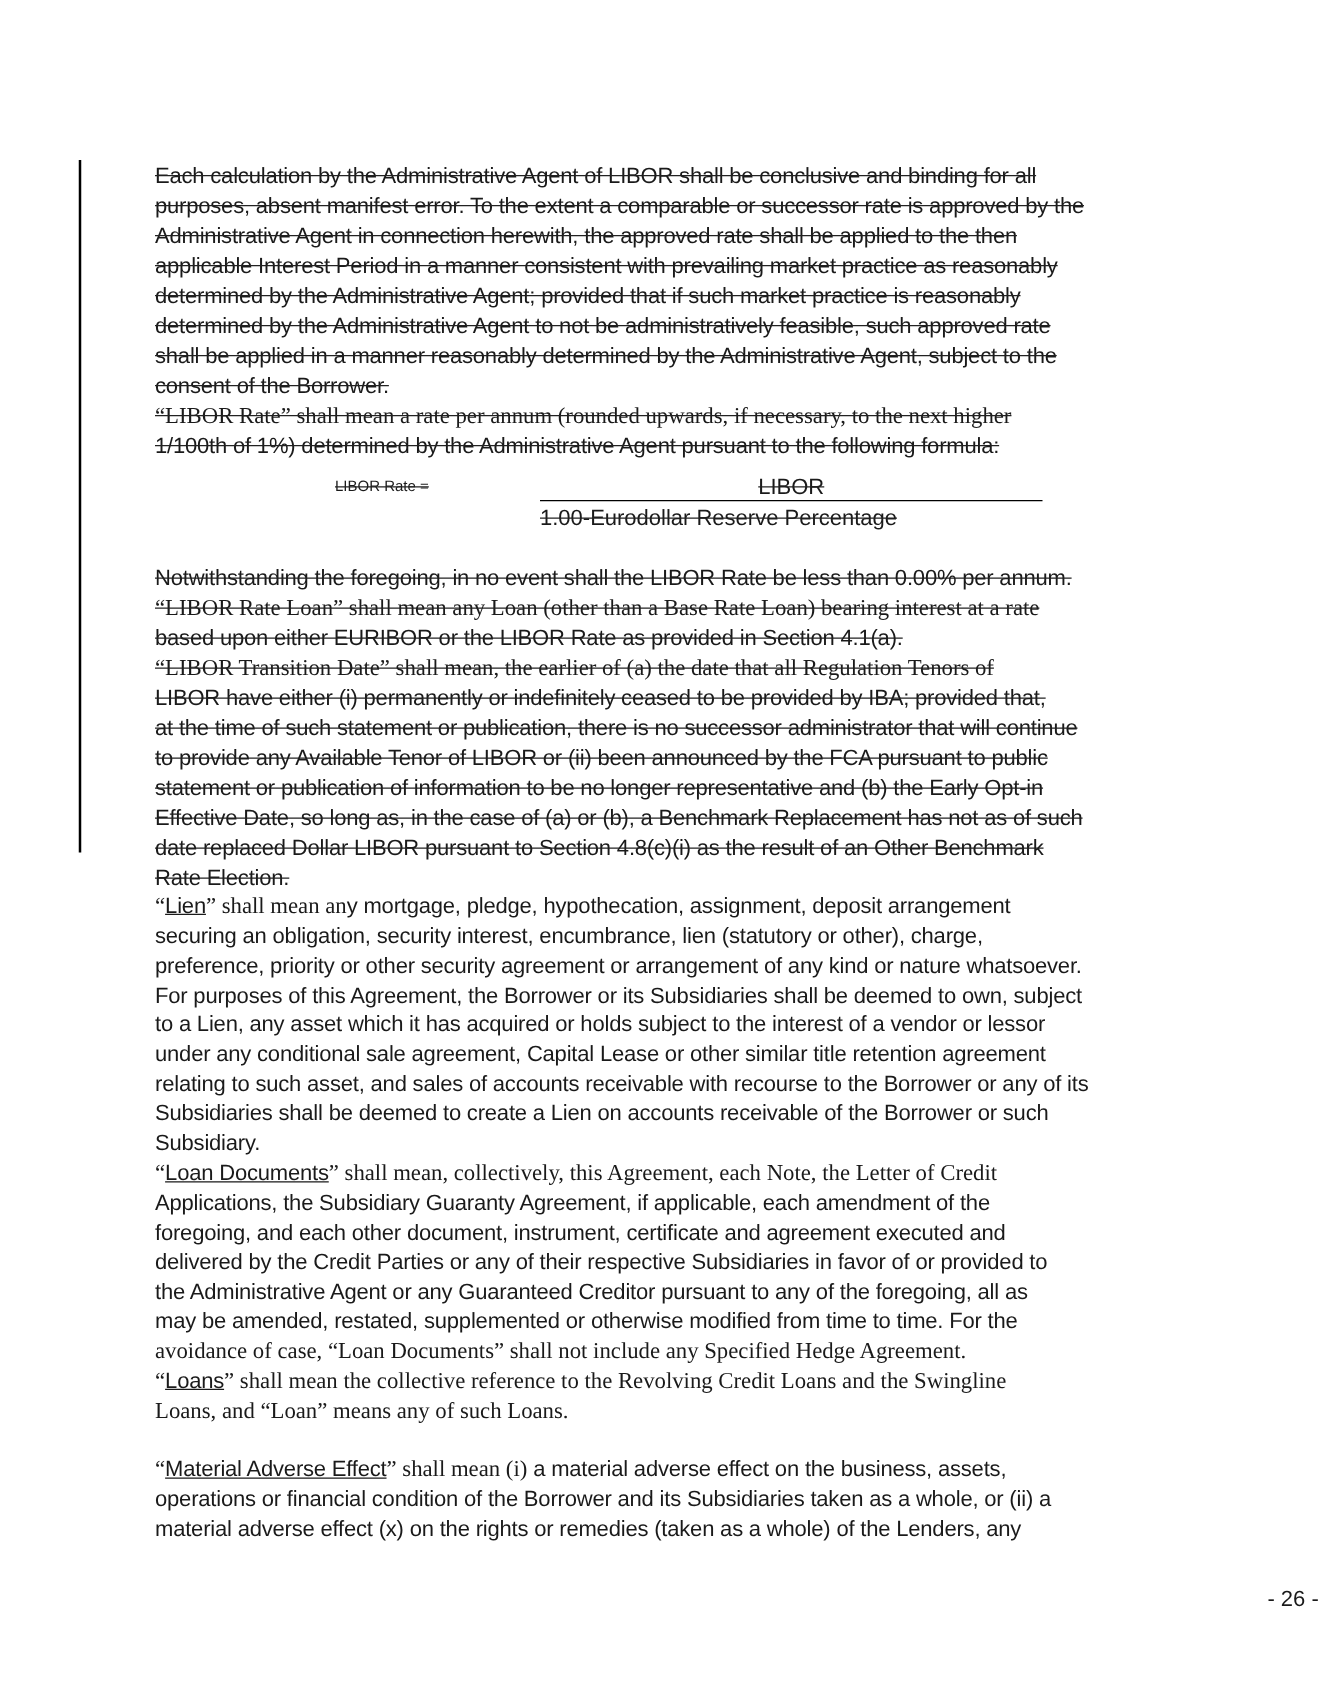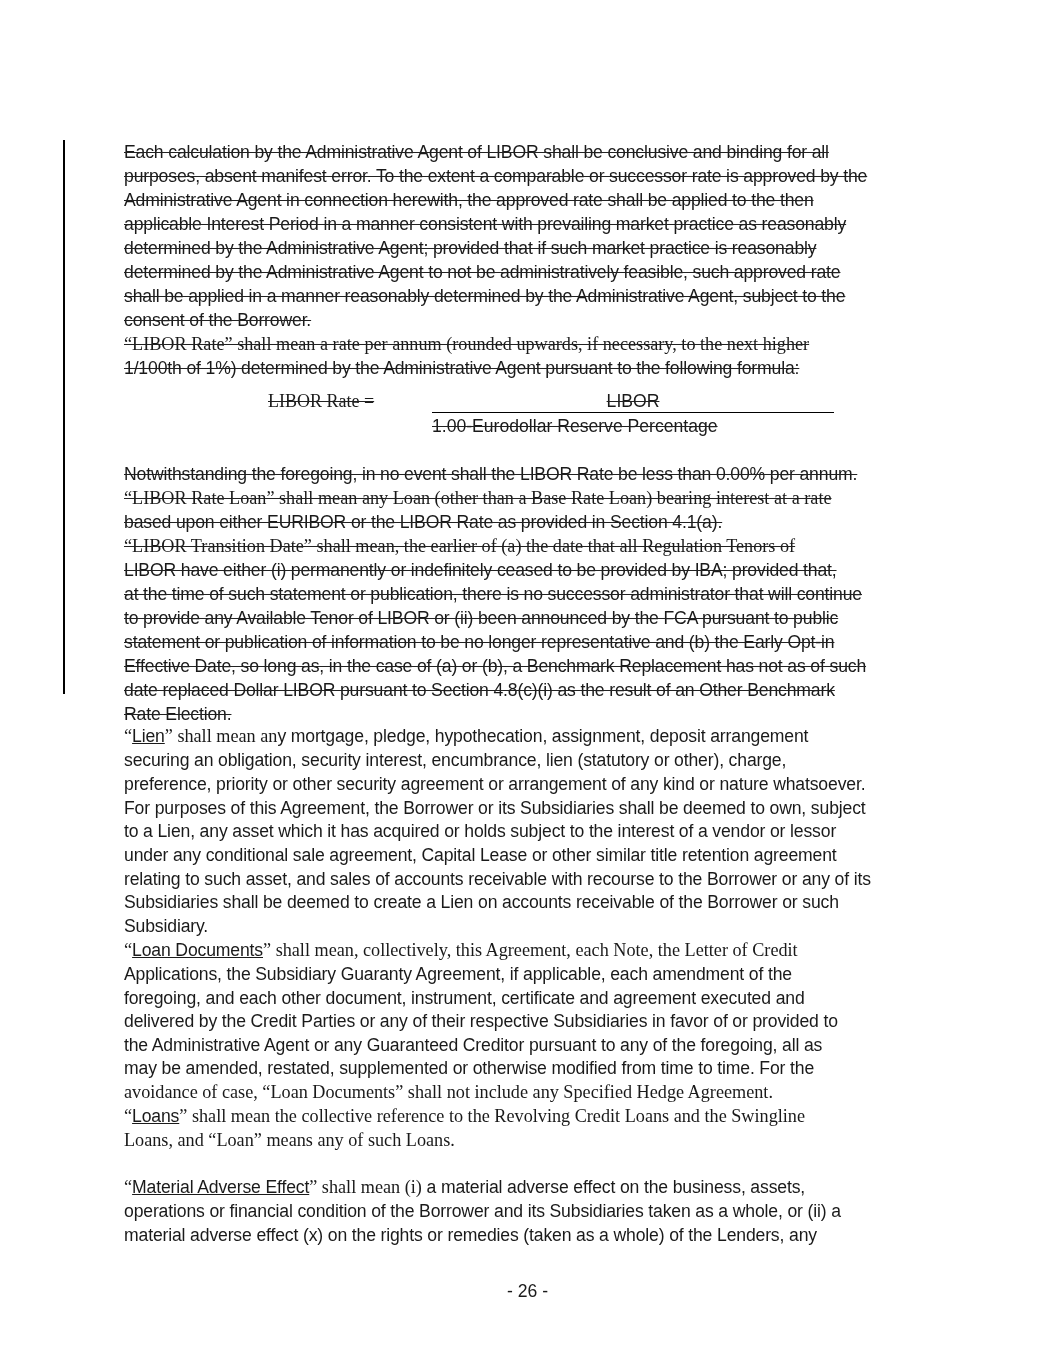--- a/index.html
+++ b/index.html
@@ -9,21 +9,21 @@
     }
     body {
       width: 1055px;
       height: 1365px;
       position: relative;
       overflow: hidden;
       color: #1a1a1a;
     }
     .page {
       position: absolute;
-      left: 0; top: 16px;
+      left: 0; top: 4px;
       width: 1055px; height: 970px;
       background: #ffffff;
     }
     .change-bar {
       position: absolute;
       left: 63px;
       top: 124px;
       width: 1.5px;
       height: 554px;
       background: #000;
@@ -46,22 +46,22 @@
       text-decoration: line-through;
       text-decoration-thickness: 1px;
       text-decoration-color: #222;
     }
     .u { text-decoration: underline; text-decoration-thickness: 1px; }
 
     .formula-label {
       position: absolute;
       left: 268px;
       top: 373px;
-      font-family: Liberation Serif, serif;
-      font-size: 18px;
+      font-family: Liberation Sans, sans-serif;
+      font-size: 12px;
       line-height: 24px;
       white-space: nowrap;
     }
     .formula-num {
       position: absolute;
       left: 432px;
       width: 402px;
       top: 373px;
       text-align: center;
       font-family: "Liberation Sans", sans-serif;
@@ -85,21 +85,21 @@
       font-family: "Liberation Sans", sans-serif;
       font-size: 17.6px;
       line-height: 24px;
       white-space: nowrap;
     }
     .page-number {
       position: absolute;
       left: 0;
       width: 1055px;
       top: 1263px;
-      text-align: center;
+      text-align: right;
       font-family: "Liberation Sans", sans-serif;
       font-size: 17.6px;
       line-height: 24px;
     }
   </style>
 </head>
 <body>
 
 <div class="page">
 

